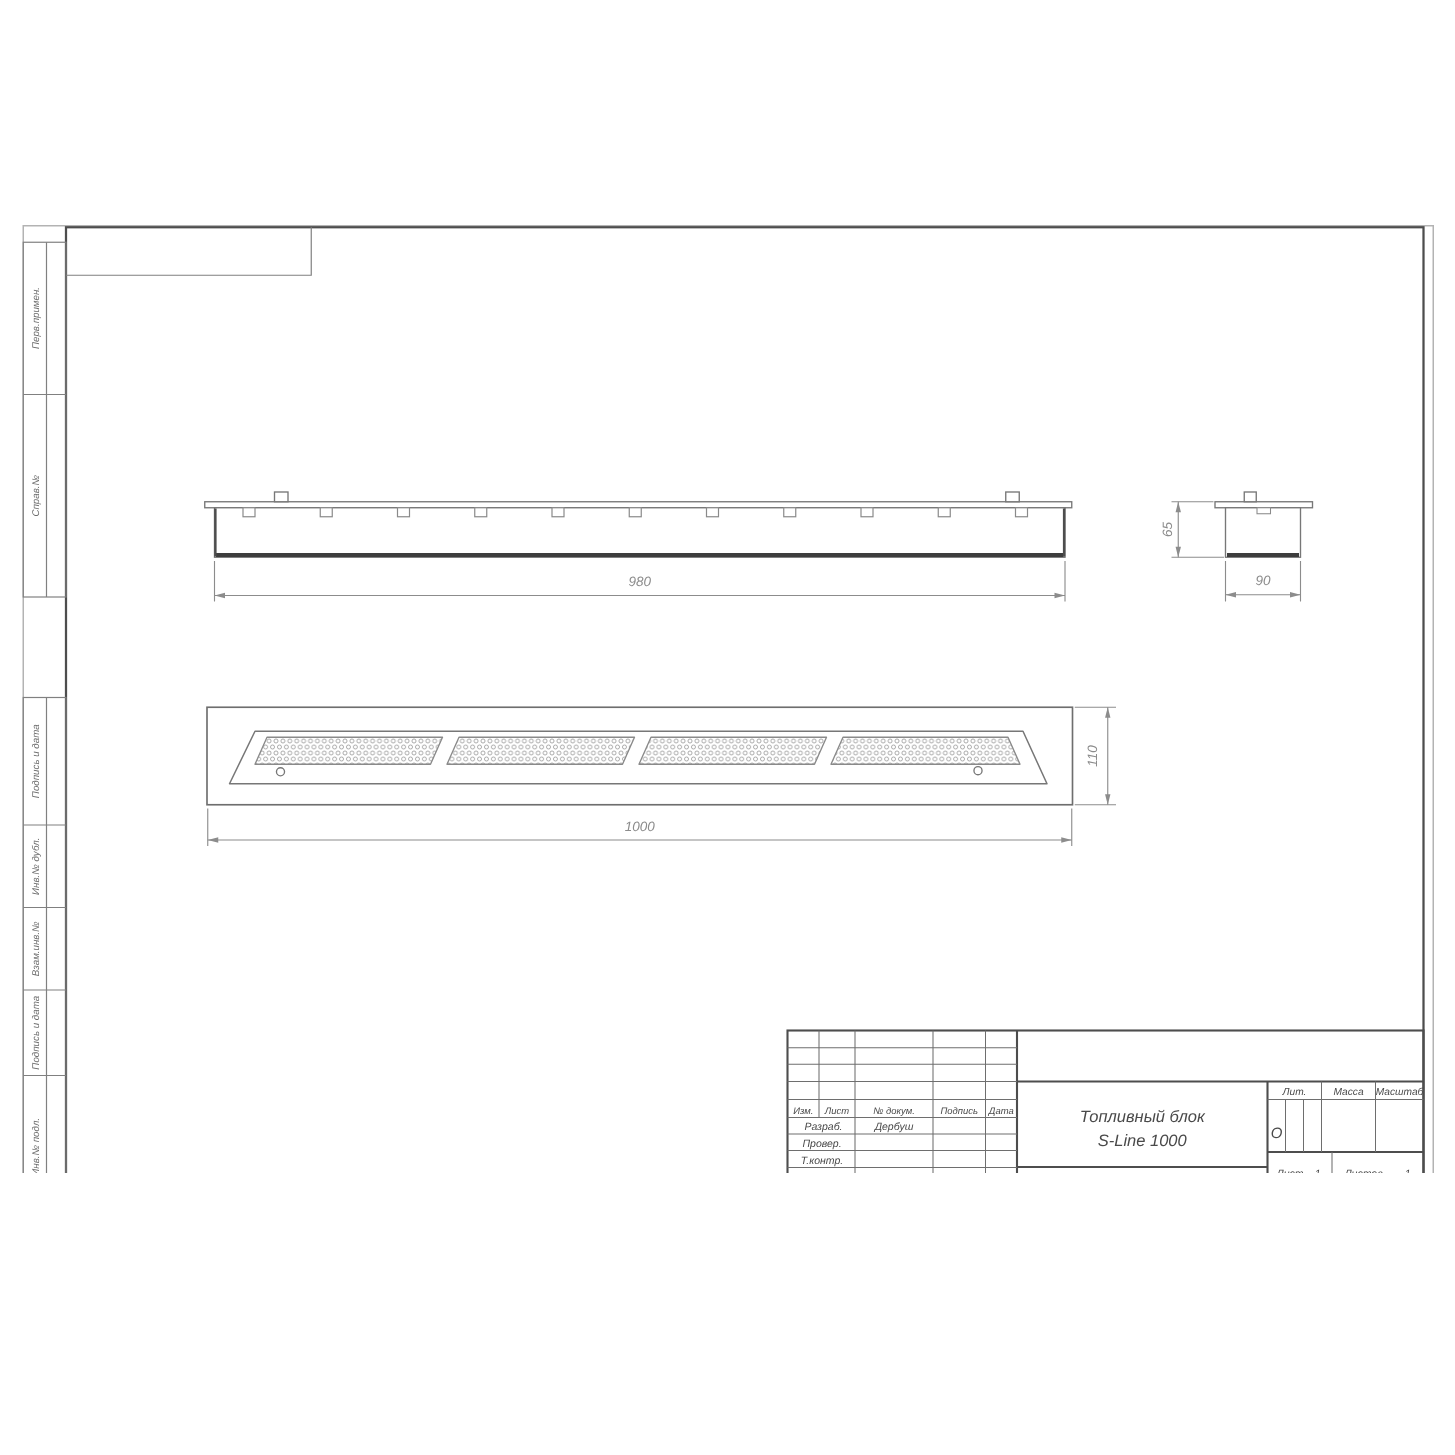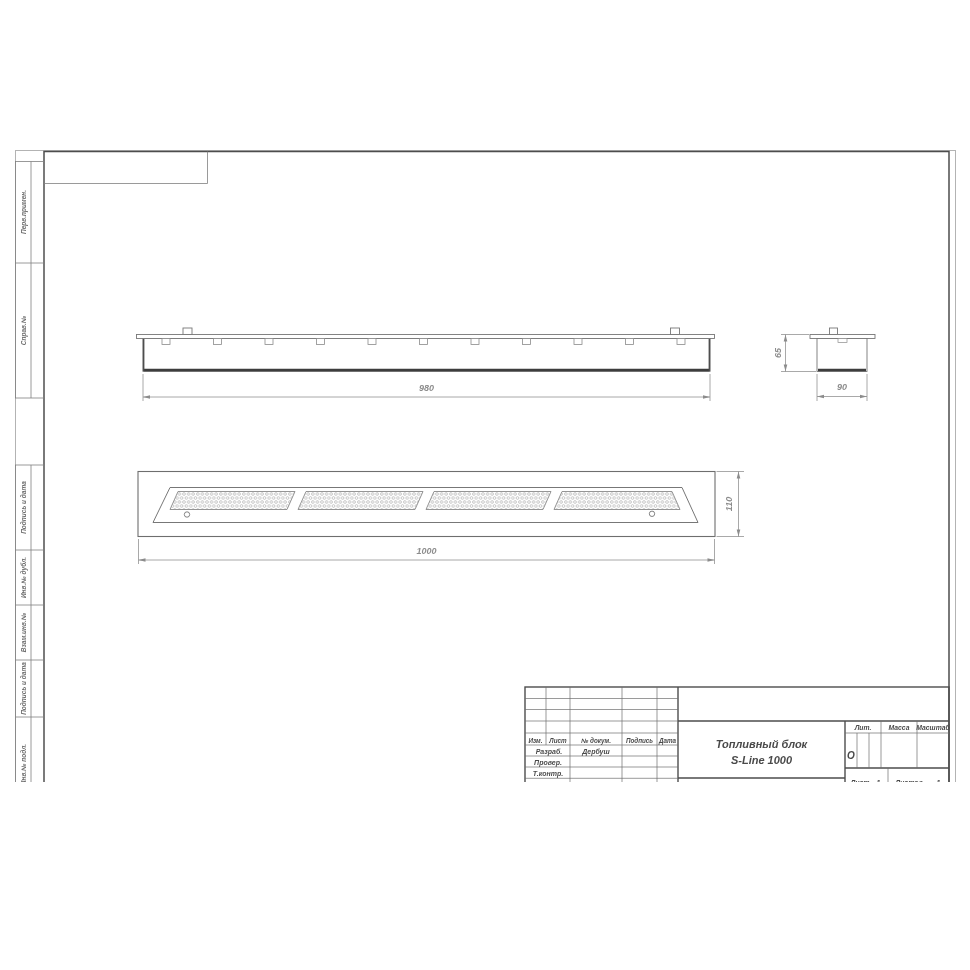--- a/index.html
+++ b/index.html
@@ -1,17 +1,17 @@
 <!DOCTYPE html>
 <html><head>
 <meta charset="utf-8">
 <style>
   html,body{margin:0;padding:0;background:#ffffff;}
   .page{position:relative;width:970px;height:782px;background:#fff;overflow:hidden;
-        font-family:"Liberation Sans",sans-serif;font-weight:bold;}
+        font-family:"Liberation Sans",sans-serif;}
   svg{position:absolute;left:0;top:0;}
   text{font-family:"Liberation Sans",sans-serif;font-style:italic;}
   .t-stamp{fill:#4a4a4a;}
   .t-dim{fill:#8c8c8c;}
   .t-margin{fill:#6e6e6e;}
   .t-footer{fill:#8a8a8a;}
 </style>
 </head>
 <body>
 

